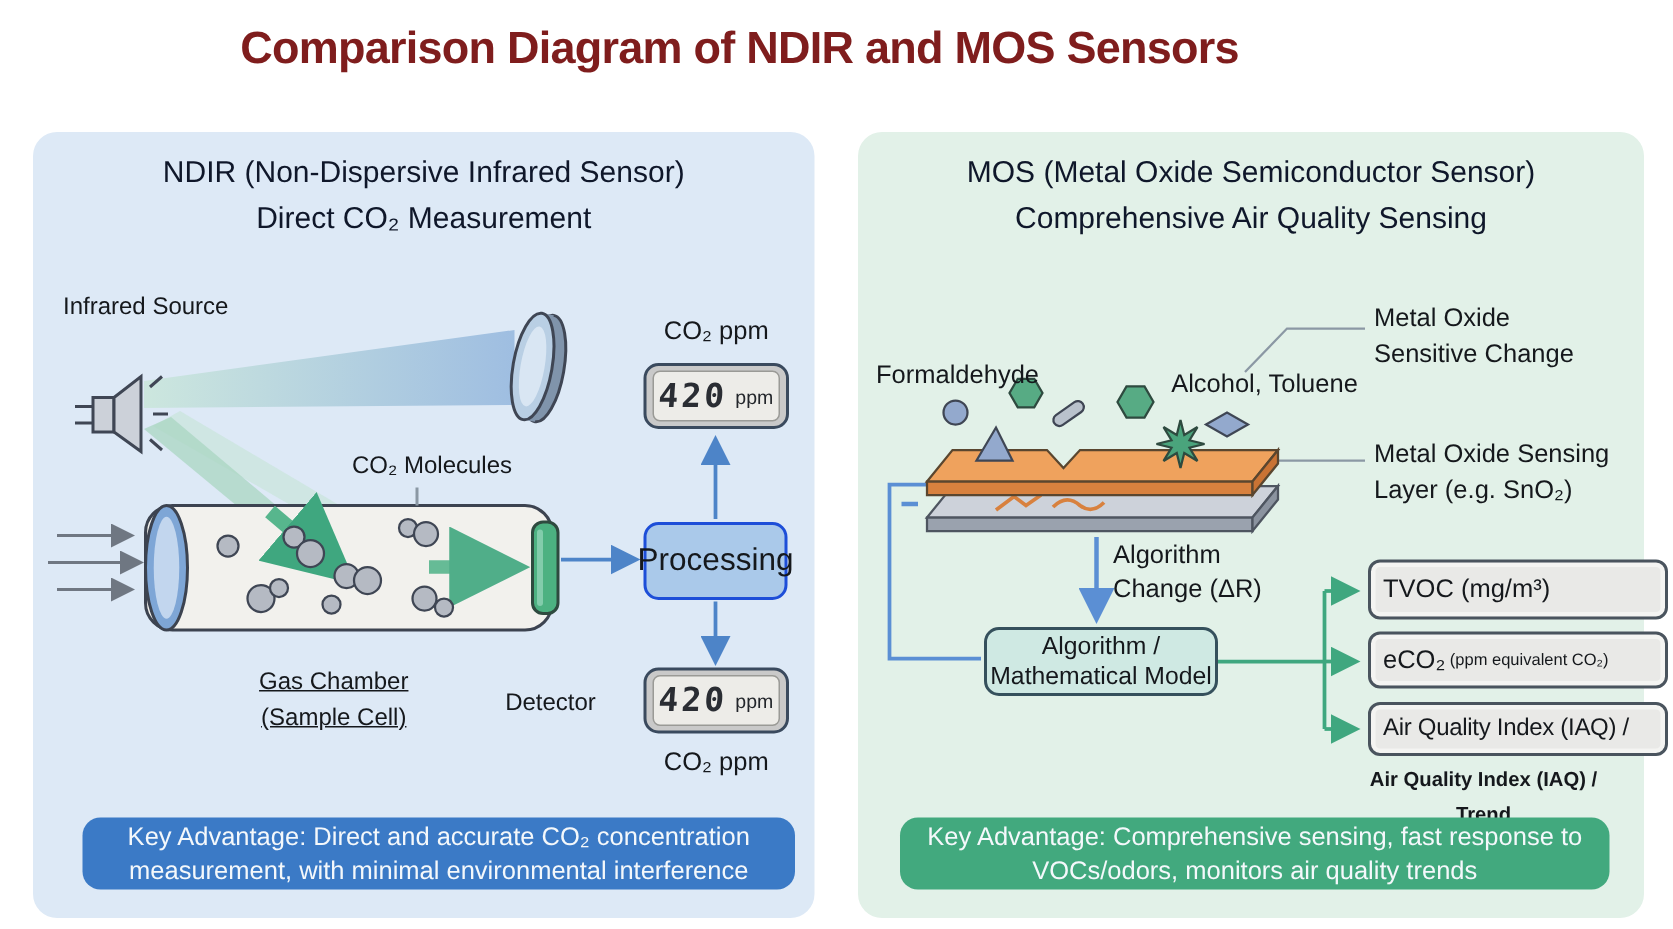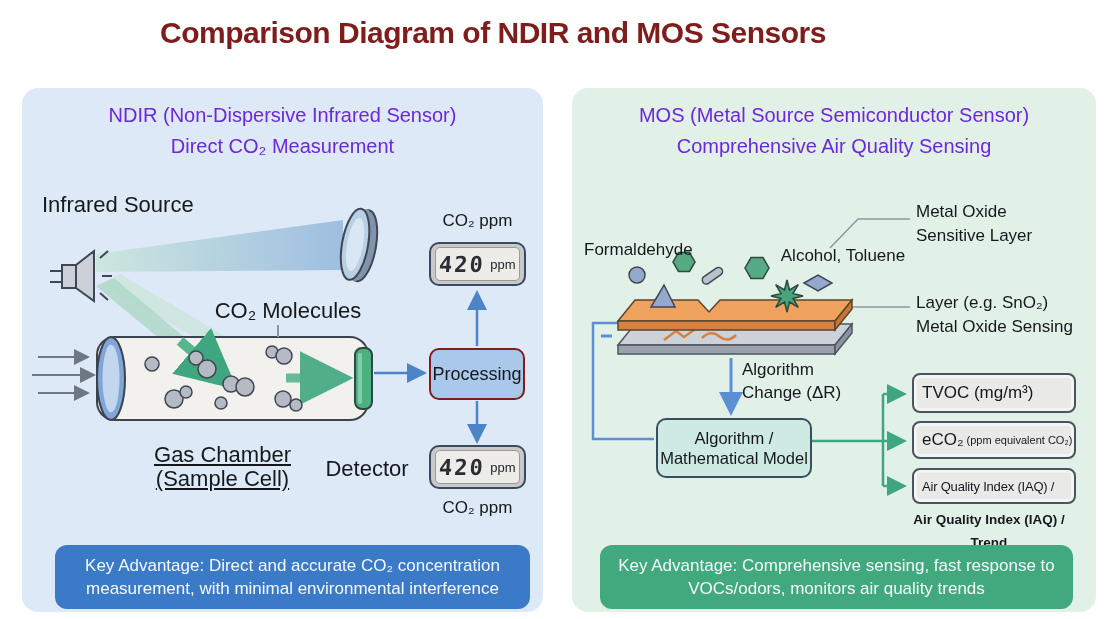--- a/index.html
+++ b/index.html
@@ -4,47 +4,47 @@
 <style>
   html,body{margin:0;padding:0;background:#ffffff;}
   .canvas{position:relative;width:1115px;height:619px;background:#ffffff;overflow:hidden;
           font-family:"Liberation Sans","DejaVu Sans",sans-serif;color:#15181c;}
   .title{position:absolute;left:0;top:16px;width:986px;text-align:center;
          font-size:30px;font-weight:bold;letter-spacing:-0.5px;color:#7f1d1d;}
   .panel{position:absolute;top:88px;height:524px;border-radius:16px;}
   .panel.ndir{left:22px;width:521px;background:#dde9f6;}
   .panel.mos{left:572px;width:524px;background:#e2f1e8;}
   .panel-header{position:absolute;left:0;top:12px;width:100%;text-align:center;
-                font-size:20px;line-height:31px;color:#6d28d9;}
-  .lbl{position:absolute;font-size:22px;line-height:23px;color:#15181c;white-space:nowrap;}
+                font-size:20px;line-height:31px;color:#0f172a;}
+  .lbl{position:absolute;font-size:16px;line-height:23px;color:#15181c;white-space:nowrap;}
   .lbl.center{text-align:center;white-space:normal;}
   .gfx{position:absolute;left:0;top:0;}
   .boxed{position:absolute;box-sizing:border-box;display:flex;align-items:center;justify-content:center;}
   .processing-box{left:407px;top:260px;width:96px;height:52px;background:#aac9ea;
-                  border:2px solid #7f1d1d;border-radius:10px;font-size:18px;}
+                  border:2px solid #1d4ed8;border-radius:10px;font-size:21px;}
   .display{left:407px;width:97px;height:44px;background:#c9c9c9;border:2.5px solid #3a4a5e;
            border-radius:10px;padding:4px;}
   .display-inner{width:100%;height:100%;background:#edece8;border:1px solid #9a9a96;border-radius:5px;
                  display:flex;align-items:center;justify-content:center;}
   .seg{font-family:"DejaVu Sans Mono",monospace;font-weight:bold;font-size:22px;
        letter-spacing:2px;color:#2a2d33;transform:skewX(-4deg);}
   .seg-unit{font-size:13px;margin-left:5px;color:#23262b;}
-  .advantage{position:absolute;top:457px;height:64px;border-radius:12px;display:flex;
+  .advantage{position:absolute;top:457px;height:48px;border-radius:12px;display:flex;
              align-items:center;justify-content:center;text-align:center;color:#f4f8fb;
              font-size:17px;line-height:1.38;padding:0 14px;box-sizing:border-box;}
   .advantage.ndir-adv{left:33px;width:475px;background:#3b7ac6;}
   .advantage.mos-adv{left:28px;width:473px;background:#42a97e;}
-  .algorithm-box{left:84px;top:330px;width:156px;height:60px;background:#cfe9e3;
+  .algorithm-box{left:84px;top:330px;width:156px;height:46px;background:#cfe9e3;
                  border:2px solid #35505c;border-radius:10px;flex-direction:column;
                  font-size:16.5px;line-height:20px;text-align:right;}
-  .output-box{left:340px;width:164px;background:#e9e9e7;border:2.5px solid #4a545e;border-radius:8px;
+  .output-box{left:340px;width:200px;background:#e9e9e7;border:2.5px solid #4a545e;border-radius:8px;
               justify-content:flex-start;padding:0 8px;box-shadow:inset 0 0 0 3px #f4f4f2;}
   .output-main{font-size:17px;white-space:nowrap;}
   .output-detail{font-size:11px;margin-left:3px;white-space:nowrap;}
-  .output-box.iaq .output-main{font-size:13px;letter-spacing:-0.2px;}
+  .output-box.iaq .output-main{font-size:16px;letter-spacing:-0.2px;}
 </style>
 </head>
 <body>
 
 <div class="canvas">
 
   <div class="title">Comparison Diagram of NDIR and MOS Sensors</div>
 
   <div class="panel ndir">
 
@@ -164,21 +164,21 @@
     </div>
 
     <div class="lbl center" style="left:407px;top:408px;width:97px;font-size:17px;">CO₂ ppm</div>
 
     <div class="advantage ndir-adv">Key Advantage: Direct and accurate CO₂ concentration measurement, with minimal environmental interference</div>
   </div>
 
   <div class="panel mos">
 
     <div class="panel-header">
-      <div>MOS (Metal Source Semiconductor Sensor)</div>
+      <div>MOS (Metal Oxide Semiconductor Sensor)</div>
       <div>Comprehensive Air Quality Sensing</div>
     </div>
 
     <svg class="gfx" width="524" height="524" viewBox="0 0 524 524">
       <defs>
         <marker id="mB2" markerWidth="8" markerHeight="8" refX="6" refY="4" orient="auto">
           <path d="M0,0 L8,4 L0,8 Z" fill="#5b8fd4"></path>
           </marker>
         <marker id="mGr2" markerWidth="8" markerHeight="8" refX="6" refY="4" orient="auto">
           <path d="M0,0 L8,4 L0,8 Z" fill="#3fa77f"></path>
@@ -222,25 +222,25 @@
         <line x1="311" y1="353" x2="330" y2="353" marker-end="url(#mGr2)"></line>
         <line x1="311" y1="398" x2="330" y2="398" marker-end="url(#mGr2)"></line>
       </g>
     </svg>
 
     <div class="lbl" style="left:12px;top:150px;font-size:17px;">Formaldehyde</div>
     <div class="lbl center" style="left:206px;top:156px;width:130px;font-size:17px;">Alcohol, Toluene</div>
 
     <div class="lbl" style="left:344px;top:112px;font-size:17px;line-height:24px;">
       <div>Metal Oxide</div>
-      <div>Sensitive Layer</div>
+      <div>Sensitive Change</div>
     </div>
     <div class="lbl" style="left:344px;top:203px;font-size:17px;line-height:24px;">
+      <div>Metal Oxide Sensing</div>
       <div>Layer (e.g. SnO₂)</div>
-      <div>Metal Oxide Sensing</div>
     </div>
     <div class="lbl" style="left:170px;top:270px;font-size:17px;line-height:23px;">
       <div>Algorithm</div>
       <div>Change (ΔR)</div>
     </div>
 
     <div class="boxed algorithm-box">
       <div>Algorithm /</div>
       <div>Mathematical Model</div>
     </div>

